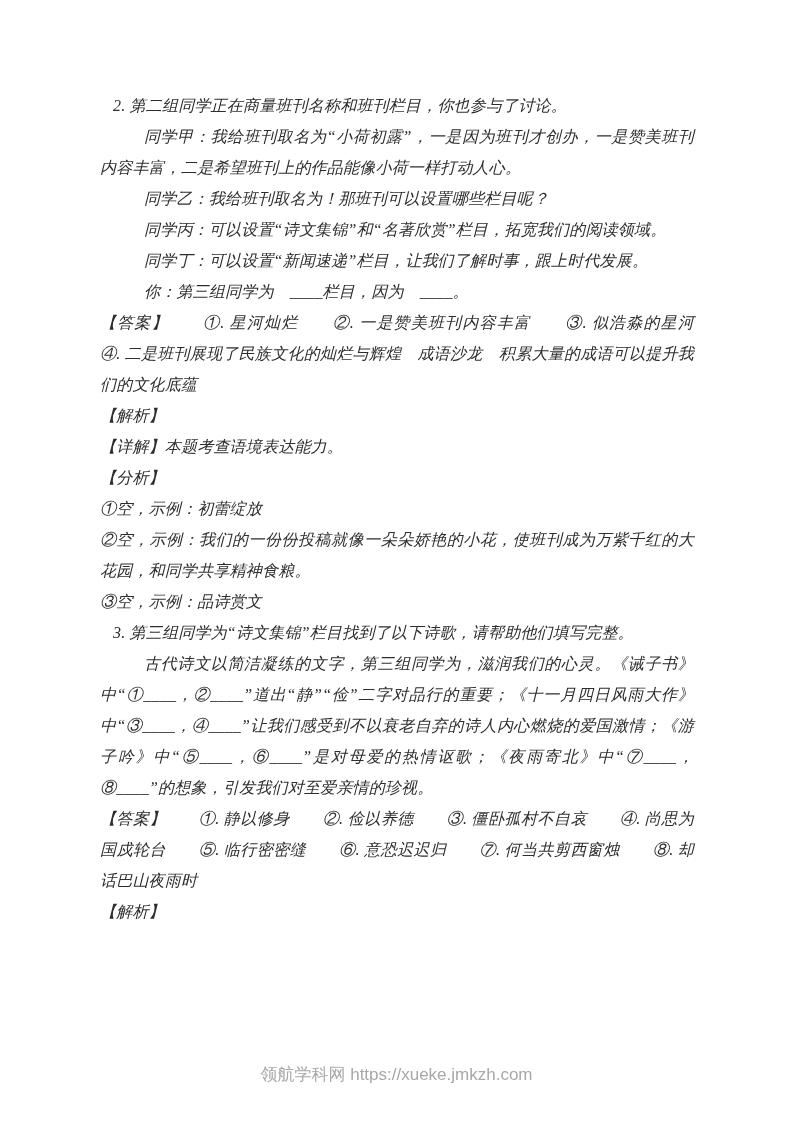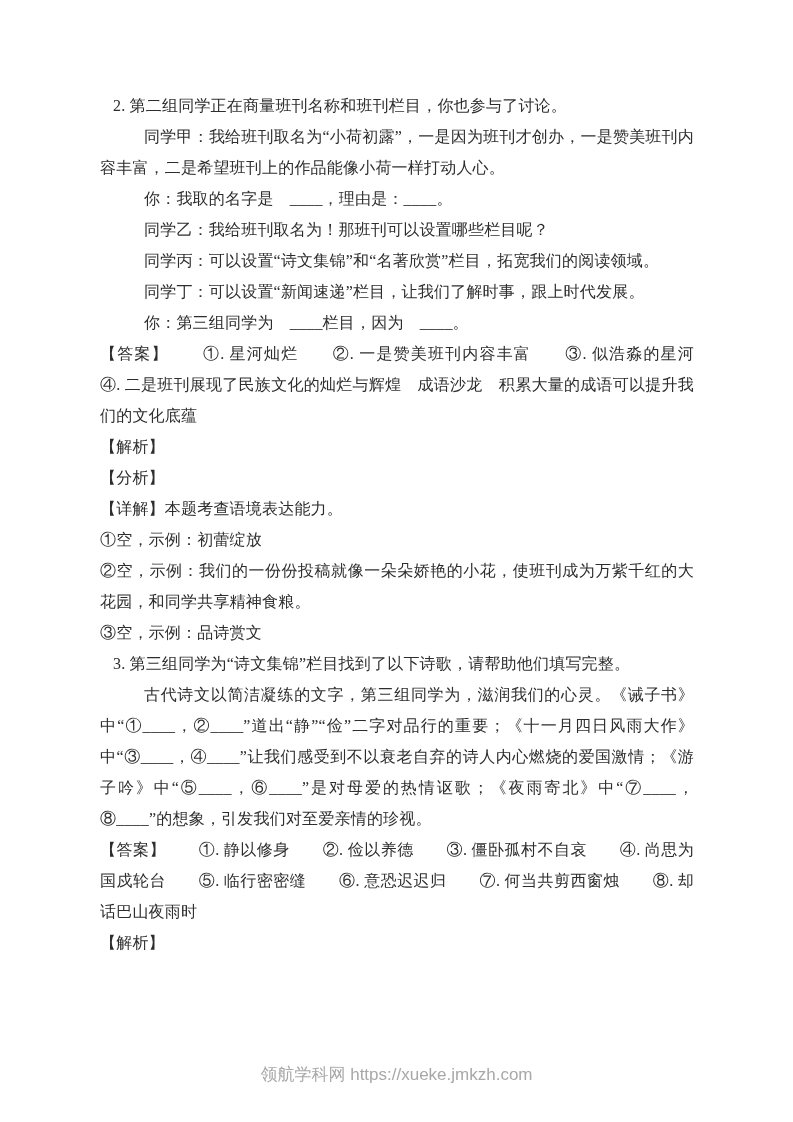--- a/index.html
+++ b/index.html
@@ -13,20 +13,21 @@
     background: #ffffff;
     font-family: "Liberation Serif", "DejaVu Serif", serif;
     color: #2d2d2d;
     overflow: hidden;
   }
   .content {
     position: absolute;
     left: 100px;
     top: 90px;
     width: 594px;
+    font-style: italic;
   }
   .content p {
     margin: 0;
     padding: 0;
     font-size: 16px;
     line-height: 31px;
     text-align: justify;
     letter-spacing: 0.2px;
   }
   .q    { text-indent: 13px; }   
@@ -43,29 +44,28 @@
     color: #a8a8a8;
     font-family: "Liberation Sans", "DejaVu Sans", sans-serif;
   }
 </style>
 </head>
 <body>
 
 <div class="content">
   <p class="q">2. 第二组同学正在商量班刊名称和班刊栏目，你也参与了讨论。</p>
   <p class="ind">同学甲：我给班刊取名为“小荷初露”，一是因为班刊才创办，一是赞美班刊内容丰富，二是希望班刊上的作品能像小荷一样打动人心。</p>
-  <p class="ind">你：我取的名字是　____，理由是：____。</p>
   <p class="ind">同学乙：我给班刊取名为！那班刊可以设置哪些栏目呢？</p>
   <p class="ind">同学丙：可以设置“诗文集锦”和“名著欣赏”栏目，拓宽我们的阅读领域。</p>
   <p class="ind">同学丁：可以设置“新闻速递”栏目，让我们了解时事，跟上时代发展。</p>
   <p class="ind">你：第三组同学为　____栏目，因为　____。</p>
   <p class="flush">【答案】　　①. 星河灿烂　　②. 一是赞美班刊内容丰富　　③. 似浩淼的星河　　④. 二是班刊展现了民族文化的灿烂与辉煌　成语沙龙　积累大量的成语可以提升我们的文化底蕴</p>
   <p class="flush">【解析】</p>
+  <p class="flush">【详解】本题考查语境表达能力。</p>
   <p class="flush">【分析】</p>
-  <p class="flush">【详解】本题考查语境表达能力。</p>
   <p class="flush">①空，示例：初蕾绽放</p>
   <p class="flush">②空，示例：我们的一份份投稿就像一朵朵娇艳的小花，使班刊成为万紫千红的大花园，和同学共享精神食粮。</p>
   <p class="flush">③空，示例：品诗赏文</p>
   <p class="q">3. 第三组同学为“诗文集锦”栏目找到了以下诗歌，请帮助他们填写完整。</p>
   <p class="ind">古代诗文以简洁凝练的文字，第三组同学为，滋润我们的心灵。《诫子书》中“①____，②____”道出“静”“俭”二字对品行的重要；《十一月四日风雨大作》中“③____，④____”让我们感受到不以衰老自弃的诗人内心燃烧的爱国激情；《游子吟》中“⑤____，⑥____”是对母爱的热情讴歌；《夜雨寄北》中“⑦____，⑧____”的想象，引发我们对至爱亲情的珍视。</p>
   <p class="flush">【答案】　　①. 静以修身　　②. 俭以养德　　③. 僵卧孤村不自哀　　④. 尚思为国戍轮台　　⑤. 临行密密缝　　⑥. 意恐迟迟归　　⑦. 何当共剪西窗烛　　⑧. 却话巴山夜雨时</p>
   <p class="flush">【解析】</p>
 </div>
 
 <div class="footer">领航学科网 https://xueke.jmkzh.com</div>

